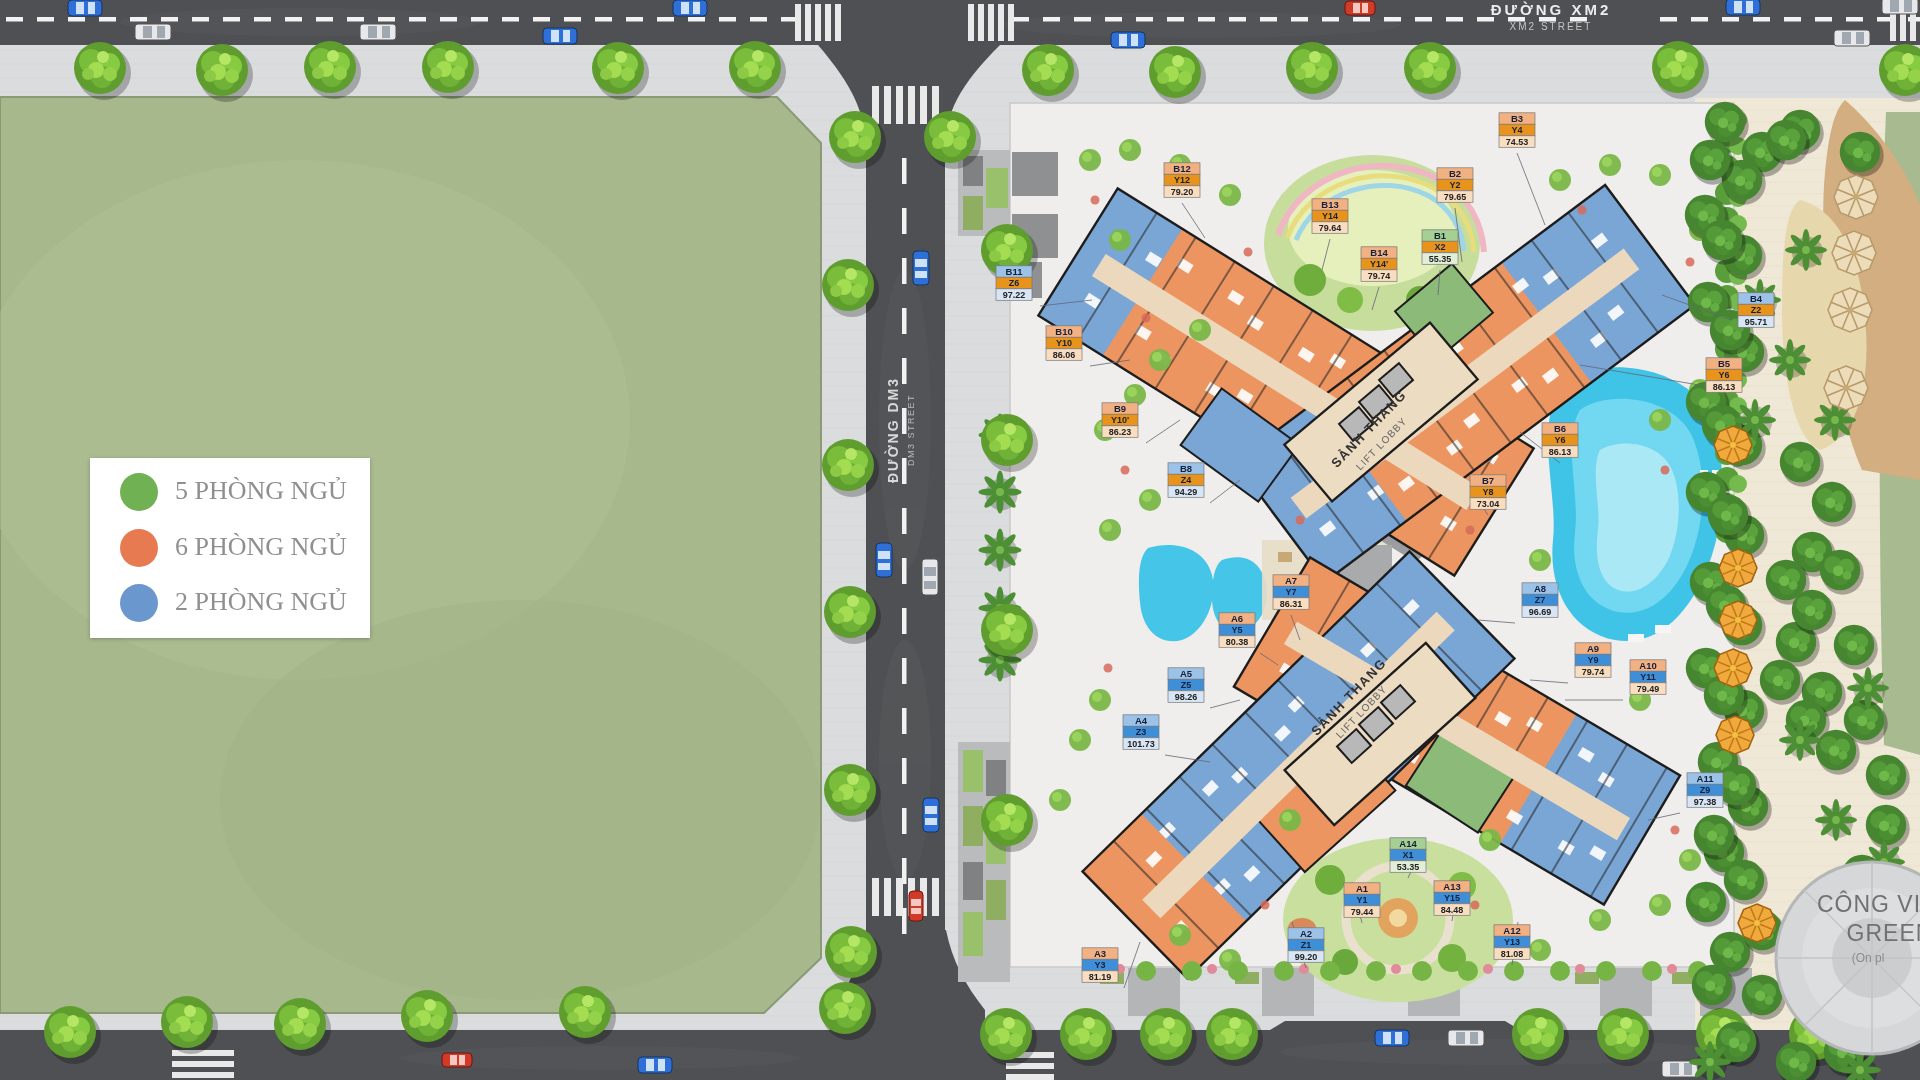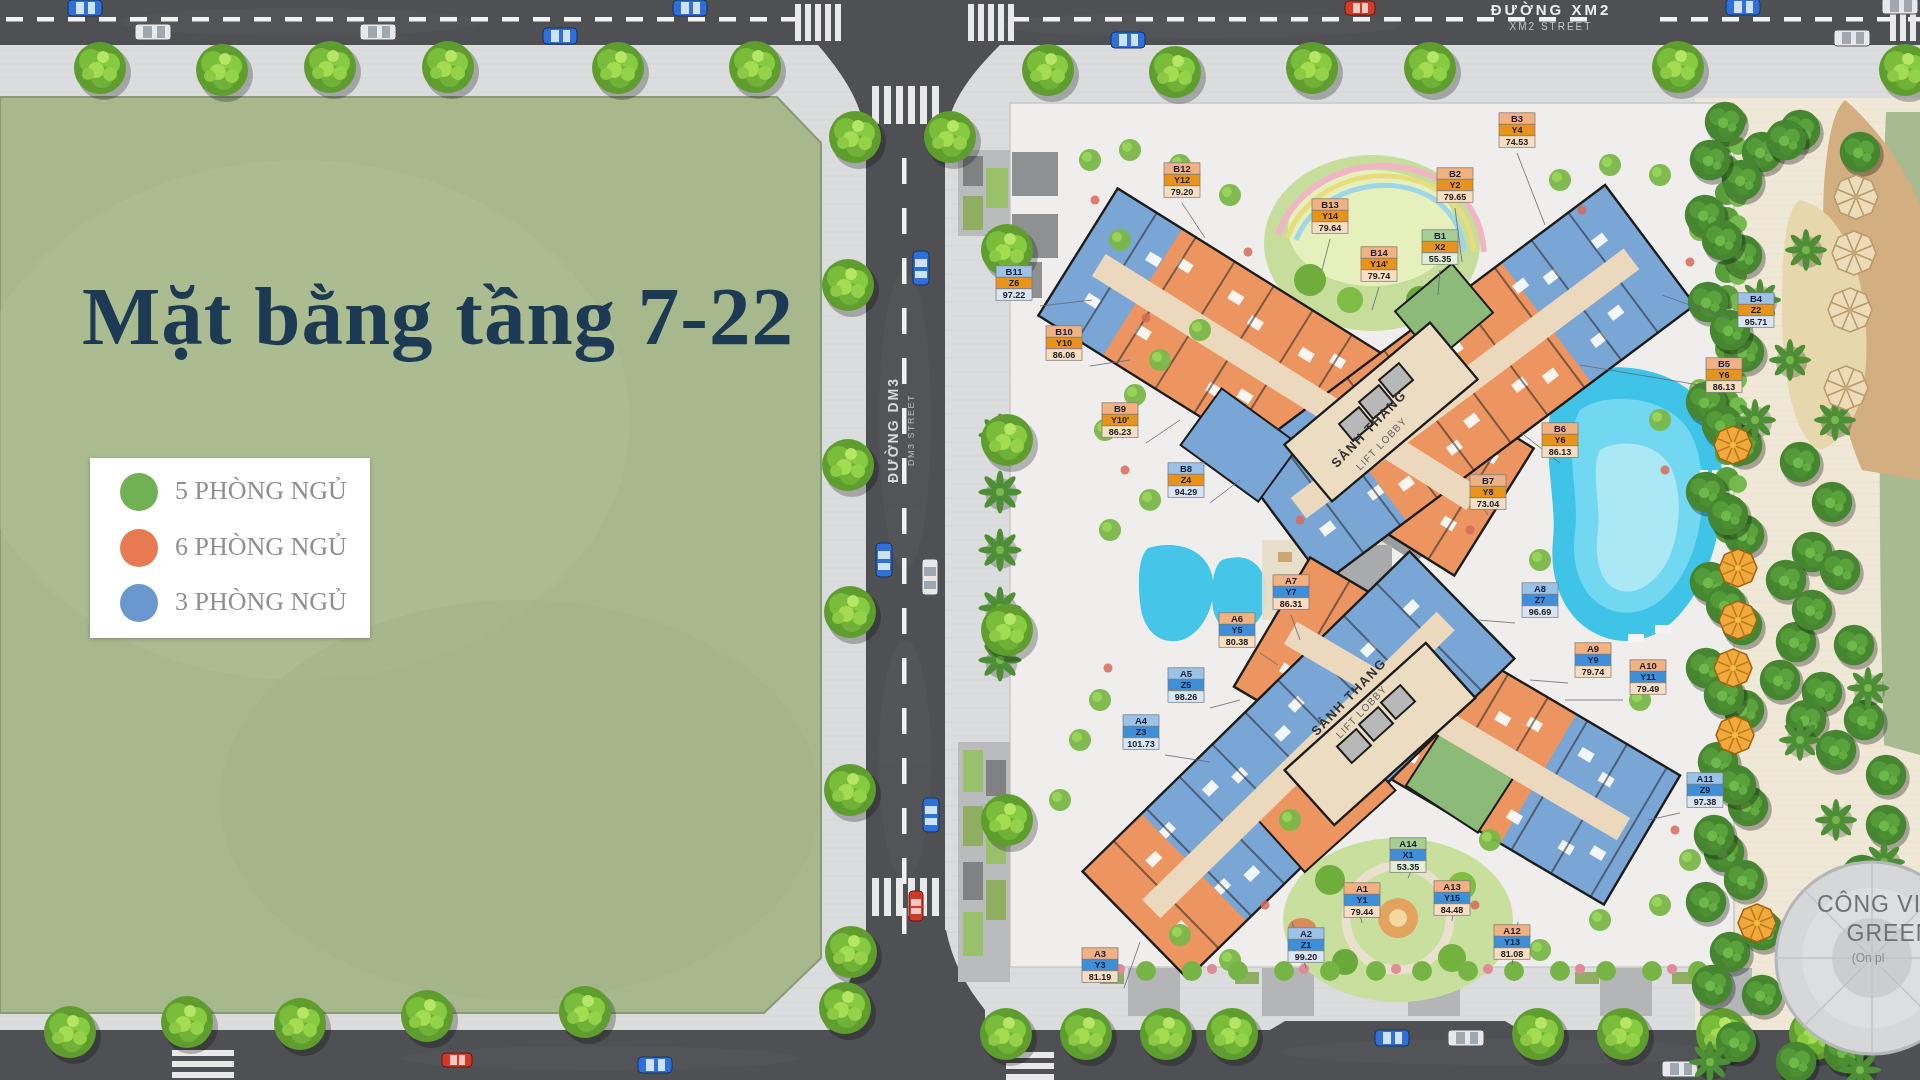--- a/index.html
+++ b/index.html
@@ -1281,25 +1281,25 @@
         <text x="1512.0" y="956.8" text-anchor="middle" font-size="9" font-weight="bold" fill="#222">81.08</text>
       </g>
       <g>
         <rect x="1082.0" y="947.8" width="36" height="11.5" fill="#f2b183" stroke="#777" stroke-width="0.7"></rect>
         <rect x="1082.0" y="959.2" width="36" height="11.5" fill="#3f8fd8" stroke="#777" stroke-width="0.7"></rect>
         <rect x="1082.0" y="970.8" width="36" height="11.5" fill="#f8ddc0" stroke="#777" stroke-width="0.7"></rect>
         <text x="1100.0" y="956.8" text-anchor="middle" font-size="9.5" font-weight="bold" fill="#16203a">A3</text>
         <text x="1100.0" y="968.2" text-anchor="middle" font-size="9" font-weight="bold" fill="#16203a">Y3</text>
         <text x="1100.0" y="979.8" text-anchor="middle" font-size="9" font-weight="bold" fill="#222">81.19</text>
       </g>
-    </svg><div class="title">Mặt bằng tầng 7-22</div><div class="legend">
+    </svg><div class="legend">
       <div class="li" style="top:15px">
         <span class="dot" style="background:#6fb153"></span>
         <span class="lt">5 PHÒNG NGỦ</span>
       </div>
       <div class="li" style="top:71px">
         <span class="dot" style="background:#e87a52"></span>
         <span class="lt">6 PHÒNG NGỦ</span>
       </div>
       <div class="li" style="top:126px">
         <span class="dot" style="background:#6b97cf"></span>
-        <span class="lt">3 PHÒNG NGỦ</span>
+        <span class="lt">2 PHÒNG NGỦ</span>
       </div>
     </div></div>
 </body></html>

